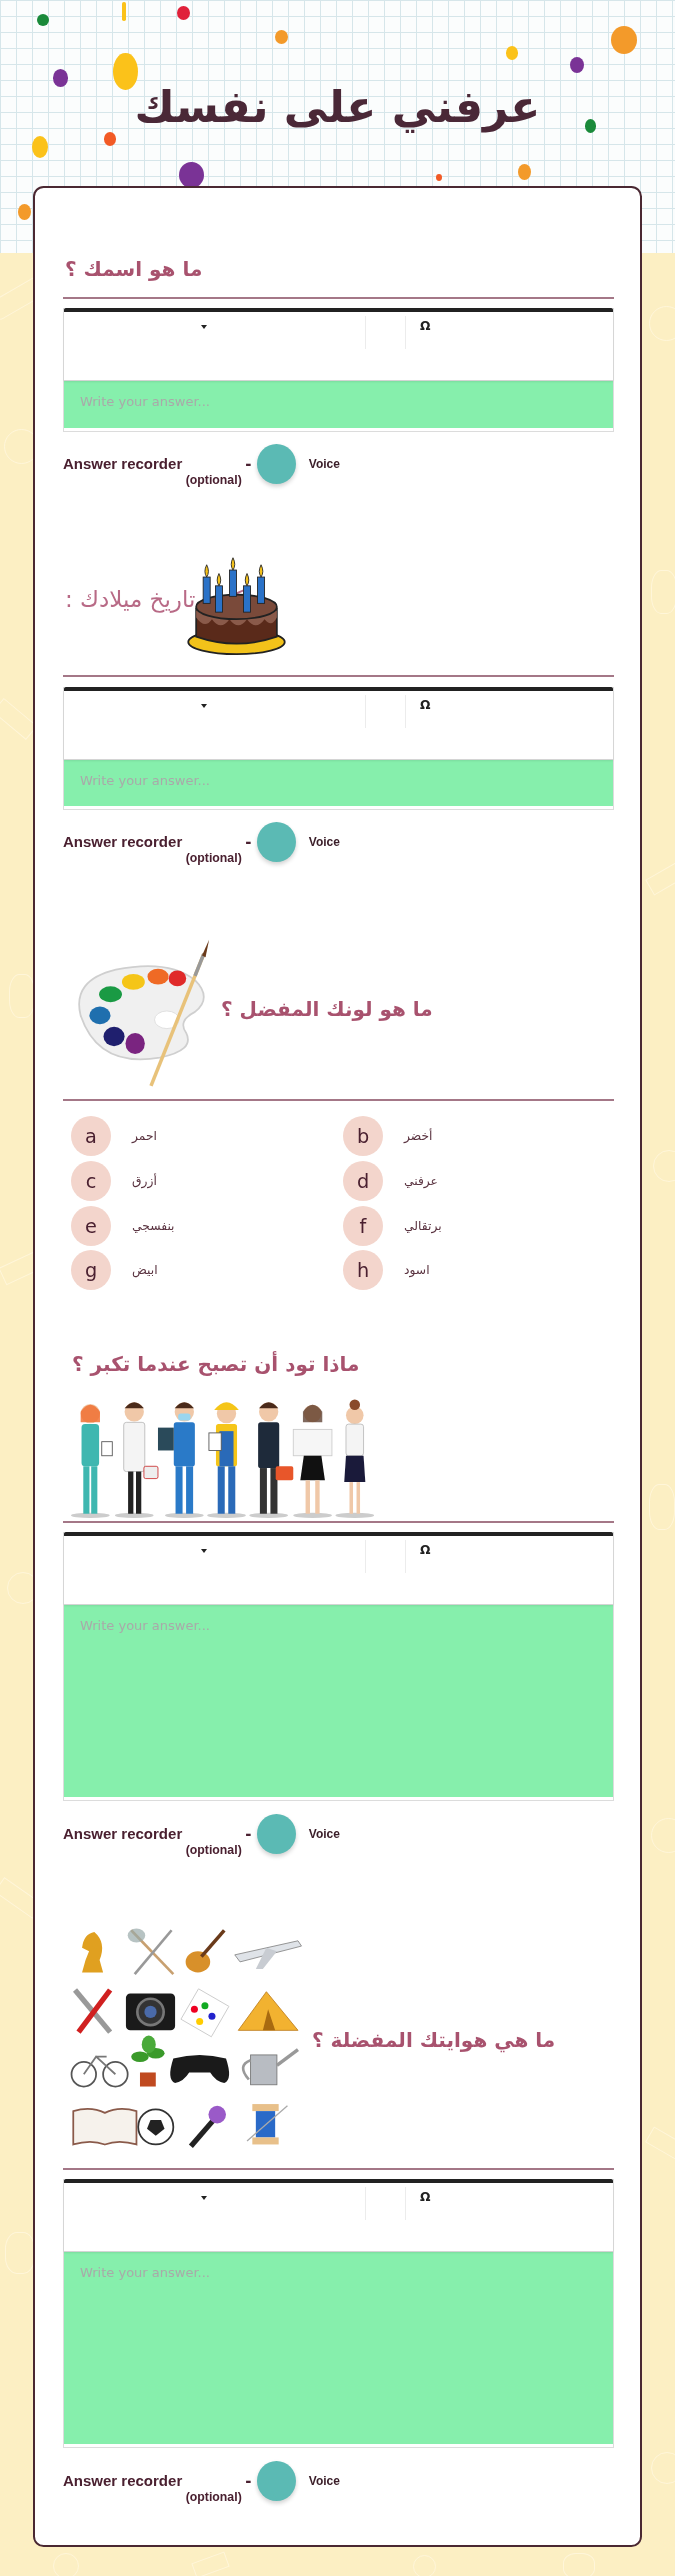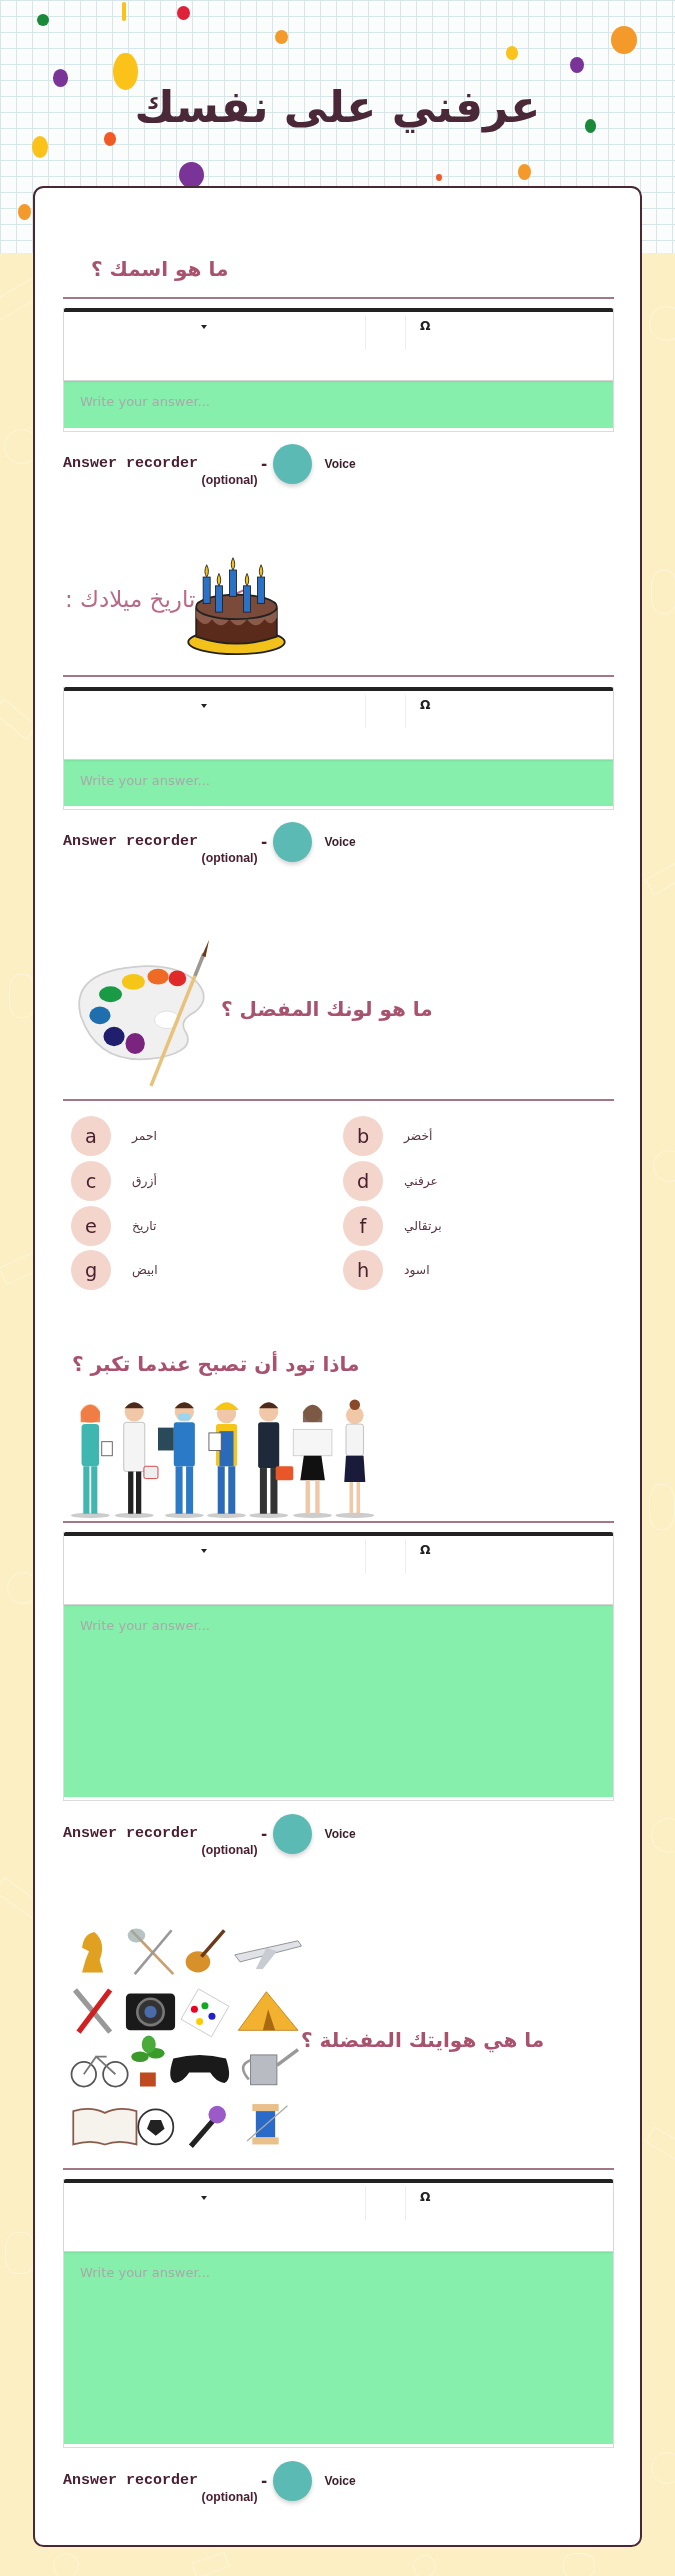--- a/index.html
+++ b/index.html
@@ -54,21 +54,21 @@
   .editor .sep { position: absolute; top: 3.5px; width: 0.9px; height: 33px; background: #ececec; }
   .editor .omega { position: absolute; left: 356px; top: 7px; font-size: 12.3px; font-weight: bold; color: #222; }
   .editor .answer {
     width: 100%; border: none; outline: none; resize: none; background: #86efac;
     font-family: "DejaVu Sans", sans-serif; font-size: 13px; color: #333;
     padding: 12.3px 16px;
   }
   .editor .answer::placeholder { color: #a9a9a9; }
 
   .recorder { position: absolute; left: 28px; height: 39px; display: flex; align-items: center; }
-  .recorder .lbl { font-family: Liberation Mono, monospace; font-weight: bold; font-size: 15px; color: #4a2030; }
+  .recorder .lbl { font-family: Liberation Sans, sans-serif; font-weight: bold; font-size: 15px; color: #4a2030; }
   .recorder .opt { font-family: "Liberation Sans", sans-serif; font-weight: bold; font-size: 12.3px; color: #4a2030; margin-left: 3.5px; margin-top: 32px; }
   .recorder .dash { font-weight: bold; font-size: 15px; color: #4a2030; margin-left: 3.5px; margin-right: 5.3px; }
   .recorder .voice-btn { width: 39px; height: 40px; border-radius: 50%; background: #5bbab4; box-shadow: 0 2.6px 4.4px rgba(0,0,0,.18); cursor: pointer; }
   .recorder .voice-lbl { font-family: "Liberation Sans", sans-serif; font-weight: bold; font-size: 12px; color: #3a1d28; margin-left: 13px; }
 
   .options { position: absolute; left: 35px; top: 928px; width: 545px; }
   .opt-item { position: absolute; display: flex; align-items: center; cursor: pointer; }
   .opt-letter {
     width: 40px; height: 40px; border-radius: 50%; background: #f3d5cc;
     display: flex; align-items: center; justify-content: center;
@@ -121,21 +121,21 @@
   <div class="splat" style="left:179px;top:162px;width:24.6px;height:26px;background:#7a3396;"></div>
   <div class="splat" style="left:518px;top:164px;width:13px;height:16px;background:#f39a2a;"></div>
   <div class="splat" style="left:436px;top:174px;width:6.2px;height:7px;background:#f25a25;"></div>
   <div class="splat" style="left:17.6px;top:204px;width:13px;height:16px;background:#f39a2a;"></div>
 </div>
 
 <h1 class="page-title">عرفني على نفسك</h1>
 
 <div class="card">
 
-  <div class="q-title" style="left:30px;top:69px;margin-left:26px;">ما هو اسمك ؟</div>
+  <div class="q-title" style="left:30px;top:69px;">ما هو اسمك ؟</div>
   <div class="divider" style="top:109px;"></div>
   <div class="editor" style="top:120px;">
     <div class="topbar"></div>
     <div class="toolbar">
       <div class="dropdown">
           <span class="caret"></span>
         </div>
       <div class="sep" style="left:301px;"></div>
       <div class="sep" style="left:341px;"></div>
       <span class="omega">Ω</span>
@@ -221,21 +221,21 @@
     <div class="opt-item" style="left:36px;top:973px;">
       <div class="opt-letter">c</div>
       <span class="opt-label">أزرق</span>
     </div>
     <div class="opt-item" style="left:308px;top:973px;">
       <div class="opt-letter">d</div>
       <span class="opt-label">عرفني</span>
     </div>
     <div class="opt-item" style="left:36px;top:1018px;">
       <div class="opt-letter">e</div>
-      <span class="opt-label">تاريخ</span>
+      <span class="opt-label">بنفسجي</span>
     </div>
     <div class="opt-item" style="left:308px;top:1018px;">
       <div class="opt-letter">f</div>
       <span class="opt-label">برتقالي</span>
     </div>
     <div class="opt-item" style="left:36px;top:1062px;">
       <div class="opt-letter">g</div>
       <span class="opt-label">ابيض</span>
     </div>
     <div class="opt-item" style="left:308px;top:1062px;">
@@ -408,21 +408,21 @@
           <circle cx="170" cy="216" r="10" fill="#9a5ac8"></circle>
         </g>
       <g>
           <rect x="210" y="204" width="30" height="8" fill="#e8c08a"></rect>
           <rect x="214" y="212" width="22" height="30" fill="#2a6ac8"></rect>
           <rect x="210" y="242" width="30" height="8" fill="#e8c08a"></rect>
           <line x1="204" y1="246" x2="250" y2="206" stroke="#aaa" stroke-width="1.5"></line>
         </g>
     </svg>
   </div>
-  <div class="q-title" style="left:266px;top:1840px;">ما هي هوايتك المفضلة ؟</div>
+  <div class="q-title" style="left:277px;top:1840px;">ما هي هوايتك المفضلة ؟</div>
   <div class="divider" style="top:1980px;"></div>
   <div class="editor" style="top:1991px;">
     <div class="topbar"></div>
     <div class="toolbar">
       <div class="dropdown">
           <span class="caret"></span>
         </div>
       <div class="sep" style="left:301px;"></div>
       <div class="sep" style="left:341px;"></div>
       <span class="omega">Ω</span>

